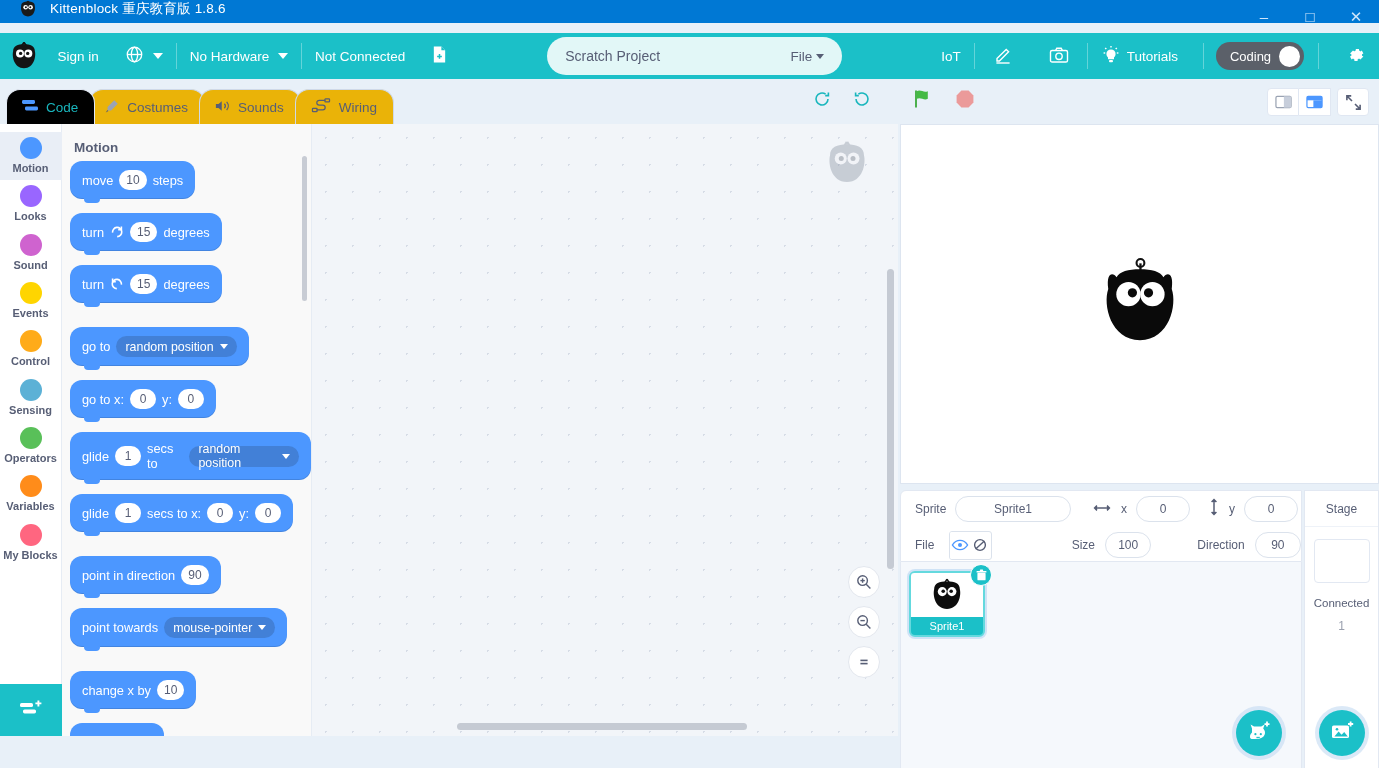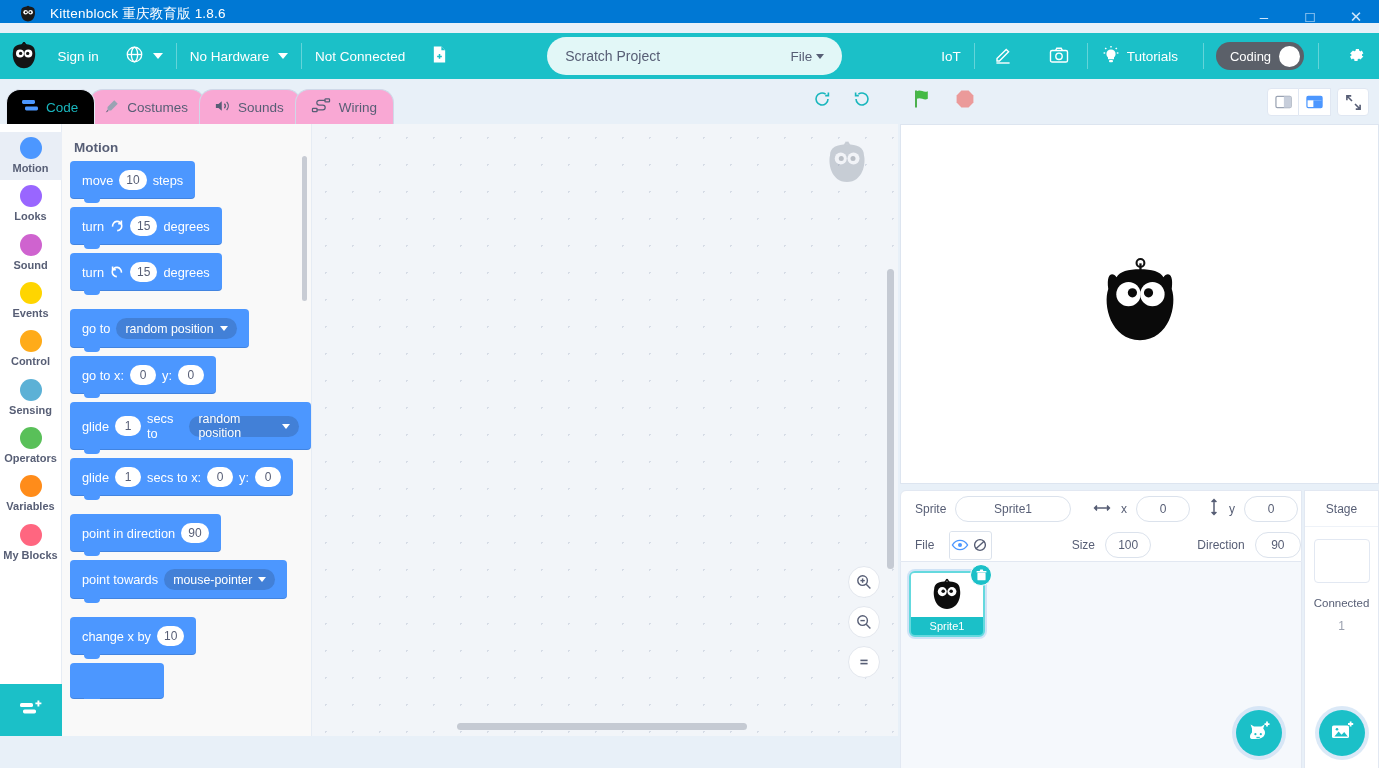--- a/index.html
+++ b/index.html
@@ -7,21 +7,21 @@
     width: 1379px; height: 768px;
     font-family: "Liberation Sans", sans-serif;
     overflow: hidden;
     background: #e8f0f8;
   }
   #app { position: relative; width: 1379px; height: 768px; }
 
   
   .titlebar {
     position: absolute; top: 0; left: 0; width: 1379px; height: 23px;
-    background: #0078d4; display: flex; align-items: flex-end;
+    background: #0078d4; display: flex; align-items: flex-start;
   }
   .titlebar .tb-logo { width: 28px; margin-left: 14px; display: flex; justify-content: center; }
   .titlebar .tb-title {
     color: #ffffff; font-size: 13.5px; margin-left: 8px; letter-spacing: .2px;
     white-space: nowrap;
   }
   .win-btns { position: absolute; right: 0; top: 0; height: 33px; display: flex; }
   .win-btn {
     width: 46px; height: 33px; display: flex; align-items: center; justify-content: center;
     color: #cfe6fb; font-size: 15px;
@@ -55,21 +55,21 @@
   .toggle-knob { width: 21px; height: 21px; border-radius: 50%; background: #fff; }
 
   
   .tabrow {
     position: absolute; top: 79px; left: 0; width: 1379px; height: 45px;
     background: #e8f0f8; display: flex; align-items: flex-end;
   }
   .tab {
     height: 35px; display: flex; align-items: center; gap: 7px;
     padding: 0 16px 0 14px; border-radius: 14px 14px 0 0;
-    font-size: 13.5px; color: #575e75; background: #f9a8d4;
+    font-size: 13.5px; color: #575e75; background: #eab308;
     border: 1px solid #cfd9e8; border-bottom: none; margin-left: -6px;
     position: relative;
   }
   .tab:first-child { margin-left: 6px; }
   .tab.active { background: #000000; color: #19b6bd; z-index: 5; border-color: #e3eaf4; }
 
   .ctrl-center { position:absolute; left: 812px; top: 88px; display:flex; align-items:center; gap: 20px;}
   .stagectl { position:absolute; right: 10px; top: 88px; display:flex; align-items:center;}
   .stagectl .sbtn {
     width: 32px; height: 28px; display:flex;align-items:center;justify-content:center;
@@ -100,21 +100,21 @@
   .palette {
     position: absolute; left: 62px; top: 124px; width: 250px; height: 612px;
     background: #f9f9f9; border-right: 1px solid #e6ecf4; overflow: hidden;
   }
   .pal-title { font-size: 13.5px; color: #575e75; font-weight: bold; padding: 16px 0 6px 12px; }
   .pal-scroll { position:absolute; right:4px; top:32px; width:5px; height:145px; background:#c8ccd4; border-radius:3px;}
   .blocks { padding: 0 0 0 8px; }
   .blk {
     position: relative; display: inline-flex; align-items: center; gap: 6px;
     background: #4c97ff; color: #fff; font-size: 12.8px;
-    padding: 9px 12px; border-radius: 4px; margin-bottom: 8px;
+    padding: 9px 12px; border-radius: 12px; margin-bottom: 14px;
     box-shadow: inset 0 -1px 0 rgba(0,0,0,.12);
   }
   .blk::after {
     content:""; position:absolute; left:14px; bottom:-4px; width:16px; height:5px;
     background:#4c97ff; border-radius: 0 0 4px 4px;
   }
   .blk .oval {
     background: #fff; color: #575e75; border-radius: 11px; min-width: 26px;
     height: 20px; display:inline-flex; align-items:center; justify-content:center;
     font-size: 12px; padding: 8px 7px;

